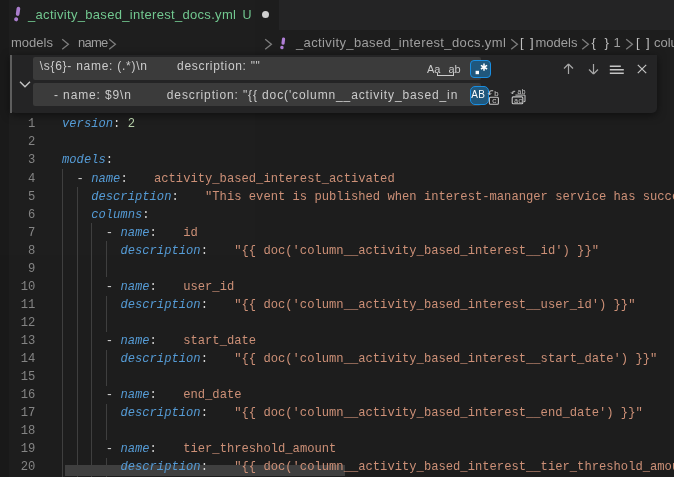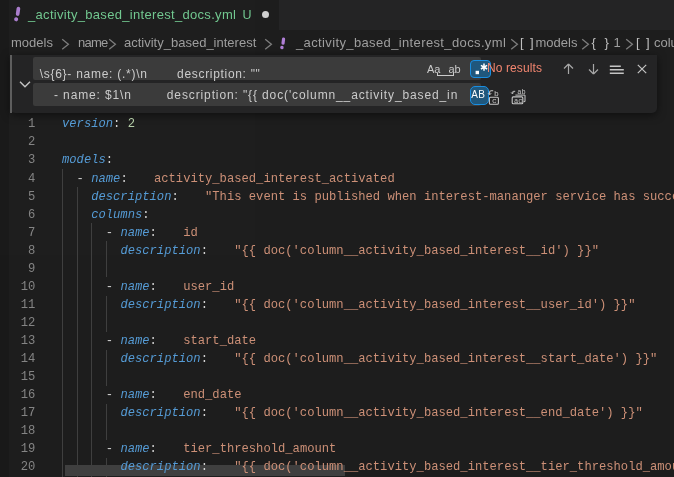--- a/index.html
+++ b/index.html
@@ -17,21 +17,21 @@
 #crumbs { left:9px; top:30px; width:665px; height:25px; background:#1e1e1e; font-size:13px; color:#9f9f9f; }
 #crumbs span { position:absolute; top:0; height:25px; line-height:26px; white-space:pre; }
 #crumbs svg.chev { position:absolute; top:7.8px; }
 #crumbs .sym { color:#c0c0c0; }
 
 #widget { left:10px; top:55px; width:647px; height:57.5px; background:#252526; border-radius:0 0 5px 5px; box-shadow:0 2px 8px rgba(0,0,0,.5); }
 #sash { left:0; top:0; width:2px; height:57.5px; background:#5f5f5f; }
 .finput { background:#3c3c3c; border-radius:2px; color:#cccccc; font-size:12px; }
 .finput span { position:absolute; white-space:pre; }
 #findbox { left:23px; top:1.5px; width:448px; height:23.5px; }
-#findbox span { top:2.8px;margin-top:8px; }
+#findbox span { top:2.8px; }
 #repbox { left:23px; top:27.5px; width:447.5px; height:23.5px; }
 #repbox span { top:5px; }
 .opt { position:absolute; color:#cccccc; font-size:11px; text-align:left;margin-left:12px; }
 .optactive { background:#21587d; border:1px solid #1a8fe3; color:#fff; }
 #noresults { left:477px; top:0; width:90px; height:26.5px; line-height:27px; color:#f48771; font-size:12px; letter-spacing:0.1px; }
 
 #gutter { left:0; top:115.4px; width:35.4px; text-align:right; color:#858585; }
 #code { left:62px; top:115.4px; color:#d4d4d4; }
 .mono { font-family:"Liberation Mono", monospace; font-size:12.17px; line-height:18.05px; white-space:pre; }
 .guide { position:absolute; width:1px; background:#404040; }
@@ -55,21 +55,20 @@
 </div>
 <div id="crumbs" class="abs">
   <span style="left:2px;">models</span>
   <svg class="chev" style="left:51px;" width="12" height="12" viewBox="0 0 12 12">
       <path d="M2.2 1.2l6.2 5-6.2 5" stroke="#7e7e7e" stroke-width="1.3" fill="none"></path>
     </svg>
   <span style="left:69px; letter-spacing:-0.75px;">name</span>
   <svg class="chev" style="left:97.5px;" width="12" height="12" viewBox="0 0 12 12">
       <path d="M2.2 1.2l6.2 5-6.2 5" stroke="#7e7e7e" stroke-width="1.3" fill="none"></path>
     </svg>
-  <span style="left:115px;">activity_based_interest</span>
   <svg class="chev" style="left:254px;" width="12" height="12" viewBox="0 0 12 12">
       <path d="M2.2 1.2l6.2 5-6.2 5" stroke="#7e7e7e" stroke-width="1.3" fill="none"></path>
     </svg>
   <svg class="abs" style="left:269px; top:7px;" width="10" height="13" viewBox="0 0 10 13">
       <g transform="rotate(7 4.5 6.5)" fill="#b07fd6">
         <rect x="3.4" y="0.4" width="3.2" height="7.4" rx="1.6"></rect>
         <circle cx="4.4" cy="10.6" r="1.75"></circle>
       </g>
     </svg>
   <span style="left:287px; letter-spacing:0.37px;">_activity_based_interest_docs.yml</span>
@@ -103,36 +102,35 @@
   <div class="opt" style="left:426.5px; top:4.5px; width:19px; height:19px; line-height:19px;">ab</div>
   <div class="abs" style="left:427.3px; top:17.5px; width:17px; height:3.5px; border-left:1px solid #ccc; border-right:1px solid #ccc; border-bottom:1px solid #ccc;"></div>
   <div class="opt optactive" style="left:448.2px; top:4.5px; width:20.8px; height:18px; border-radius:4px;">
       <svg width="18" height="16" viewBox="0 0 18 16" style="display:block; margin:0 auto;">
         <g stroke="#fff" stroke-width="1.5" fill="none">
           <path d="M12 2.6v7.2M8.9 4.4l6.2 3.6M8.9 8l6.2-3.6"></path>
         </g>
         <rect x="3.6" y="9.8" width="3.4" height="3.4" fill="#fff"></rect>
       </svg>
     </div>
-  <div id="noresults" class="abs">No results</div>
   <svg class="abs" style="left:553px; top:7.5px;" width="11" height="12" viewBox="0 0 11 12">
       <path d="M5.5 11V1M5.5 1L1 5.5M5.5 1L10 5.5" stroke="#a8a8a8" stroke-width="1.2" fill="none"></path>
     </svg>
   <svg class="abs" style="left:577.5px; top:7.5px;" width="11" height="12" viewBox="0 0 11 12">
       <path d="M5.5 1v10M5.5 11L1 6.5M5.5 11L10 6.5" stroke="#a8a8a8" stroke-width="1.2" fill="none"></path>
     </svg>
   <svg class="abs" style="left:598.5px; top:9.5px;" width="16" height="10" viewBox="0 0 16 10">
       <path d="M0.8 1.2h11M0.8 4.7h14M0.8 8.2h14" stroke="#c5c5c5" stroke-width="1.4" fill="none"></path>
     </svg>
   <svg class="abs" style="left:627px; top:9px;" width="10" height="10" viewBox="0 0 10 10">
       <path d="M0.8 0.8l8.4 8.4M9.2 0.8L0.8 9.2" stroke="#c5c5c5" stroke-width="1.2" fill="none"></path>
     </svg>
 
   <div id="repbox" class="abs finput">
-    <span style="left:21.1px; letter-spacing:0.85px;">- name: $1\n</span>
+    <span style="left:21.1px; letter-spacing:0.85px;">- name: $9\n</span>
     <span style="left:133.8px; letter-spacing:0.88px; width:291px; overflow:hidden;">description: "{{ doc('column__activity_based_interest__$1') }}"</span>
   </div>
   <div class="opt optactive" style="left:448.3px; top:31px; width:19px; height:19px; line-height:16px; color:#fff; font-size:10px; border-width:1.5px; border-radius:5px; letter-spacing:0.3px;">AB</div>
   <svg class="abs" style="left:477px; top:33.5px;" width="16" height="16" viewBox="0 0 16 16">
     <path d="M6.2 1.7H4.2 Q2.6 1.7 2.6 3.2 V5.4" stroke="#c8c8c8" stroke-width="1.1" fill="none"></path>
     <path d="M1 4.2L2.6 5.9 4.2 4.2" stroke="#c8c8c8" stroke-width="1" fill="none"></path>
     <text x="7" y="7.2" fill="#c8c8c8" font-size="8" font-family="Liberation Mono">b</text>
     <rect x="2.4" y="8.2" width="9" height="7" rx="1" stroke="#c8c8c8" stroke-width="1.1" fill="none"></rect>
     <text x="5" y="13.9" fill="#c8c8c8" font-size="8" font-family="Liberation Mono">c</text>
   </svg>

